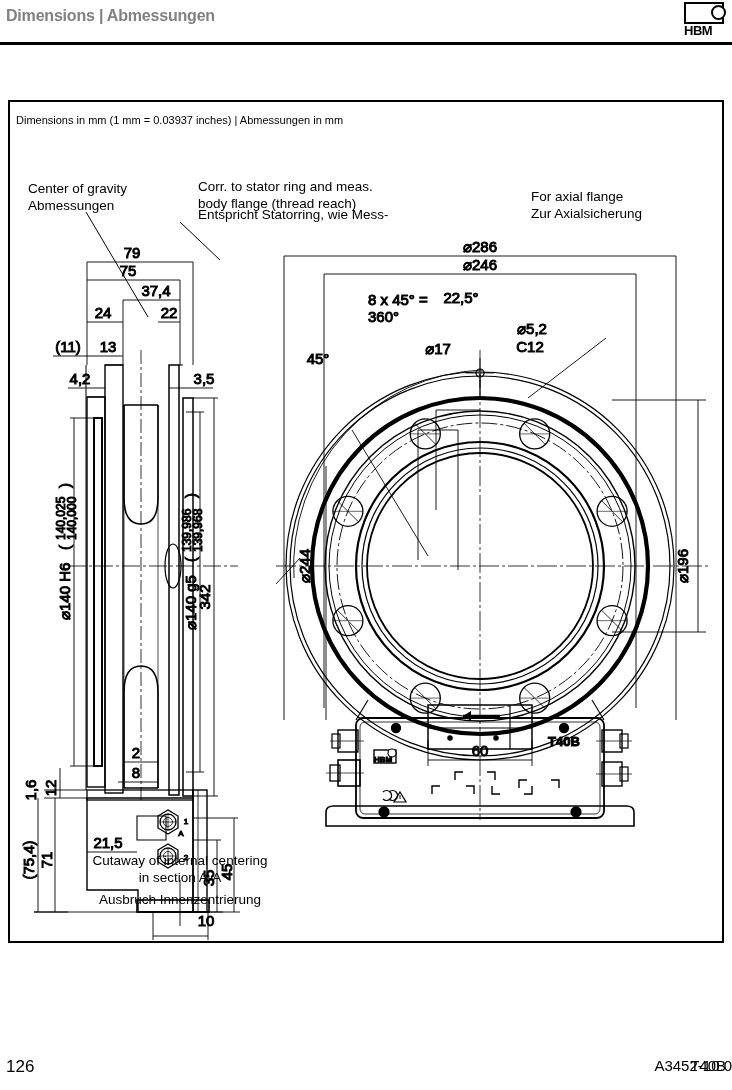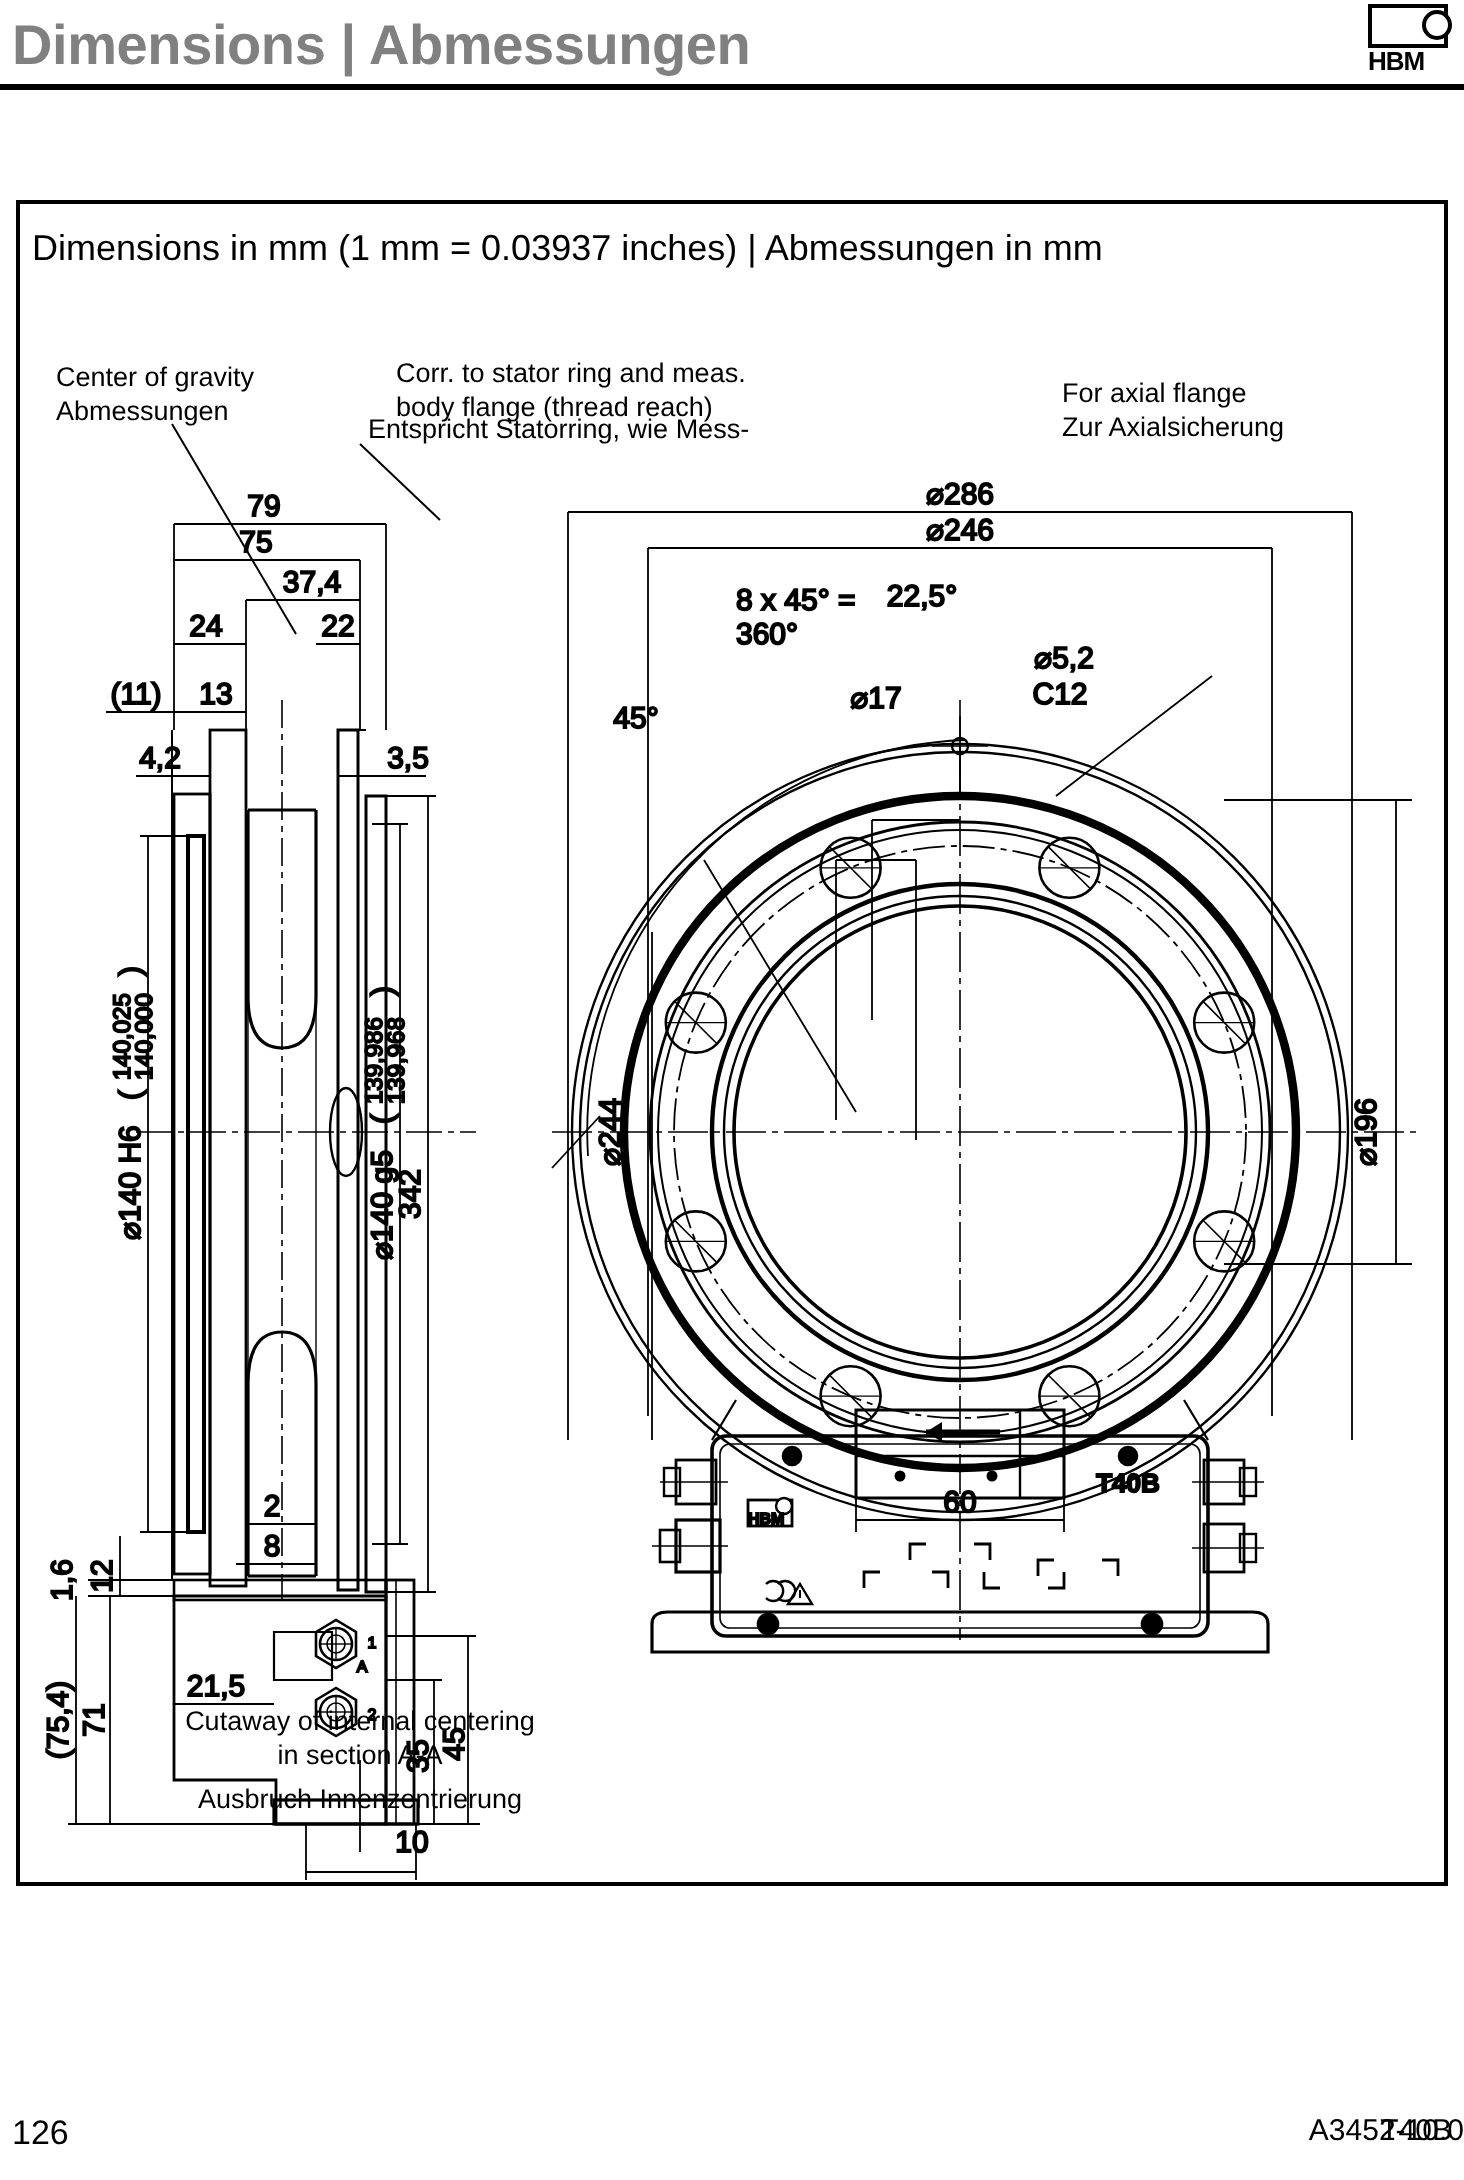--- a/index.html
+++ b/index.html
@@ -18,21 +18,21 @@
 
   
   #page-header {
     position: absolute;
     left: 0; top: 0;
     width: 732px; height: 46px;
   }
   #header-title {
     position: absolute;
     left: 6px; top: 7px;
-    font-size: 28px;
+    font-size: 16px;
     font-weight: bold;
     color: #808080;
     letter-spacing: -0.2px;
     white-space: nowrap;
   }
   #header-rule {
     position: absolute;
     left: 0; top: 42px;
     width: 732px; height: 3px;
     background: #000;
@@ -74,34 +74,34 @@
   #drawing-frame {
     position: absolute;
     left: 8px; top: 100px;
     width: 716px; height: 843px;
     border: 2px solid #000;
     box-sizing: border-box;
   }
   #unit-note {
     position: absolute;
     left: 16px; top: 114px;
-    font-size: 18px;
+    font-size: 11px;
     white-space: nowrap;
   }
 
   
   .anno {
     position: absolute;
     font-size: 13.5px;
     line-height: 17px;
     white-space: nowrap;
   }
   #anno-cog      { left: 28px;  top: 180px; }
   #anno-stator-en{ left: 198px; top: 160px; margin-top: 18px; }
-  #anno-stator-de{ left: 184px; top: 206px; }
+  #anno-stator-de{ left: 198px; top: 206px; }
   #anno-axial    { left: 531px; top: 188px; }
 
   #caption-block {
     position: absolute;
     left: 40px; top: 852px;
     width: 280px;
     text-align: center;
     font-size: 13.5px;
     line-height: 17px;
   }

